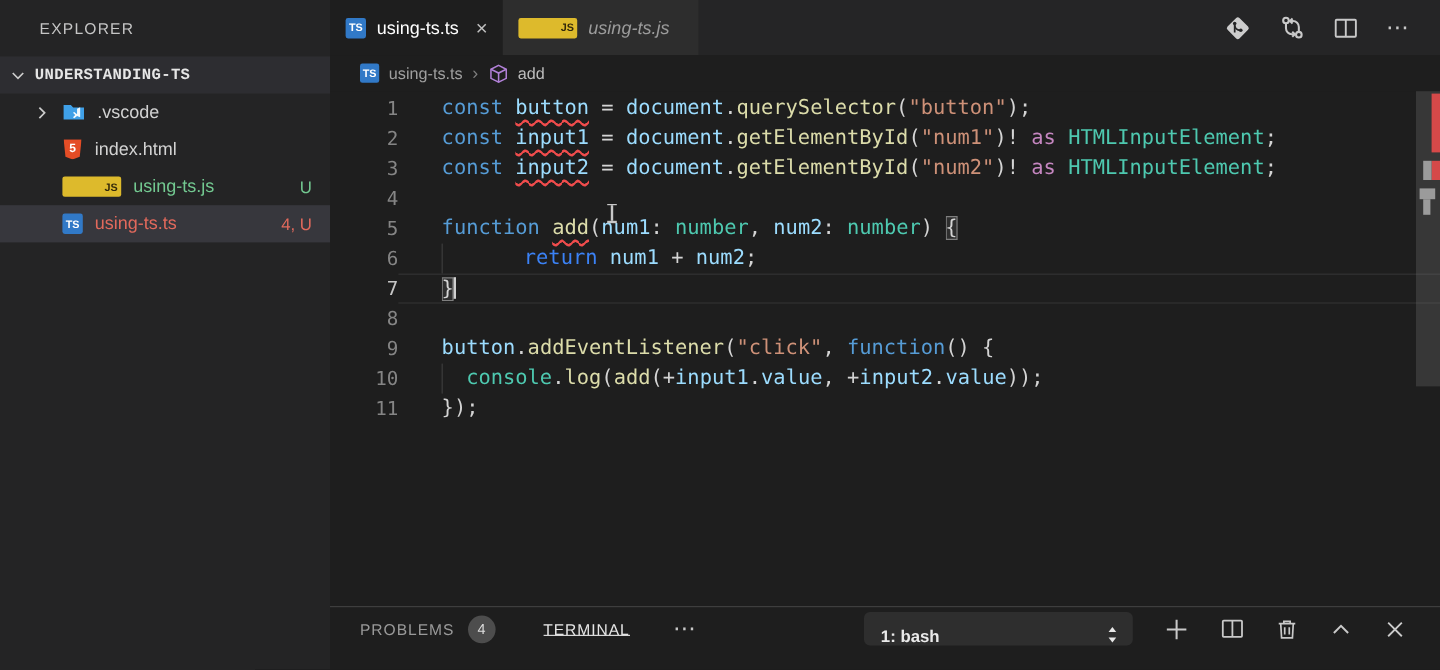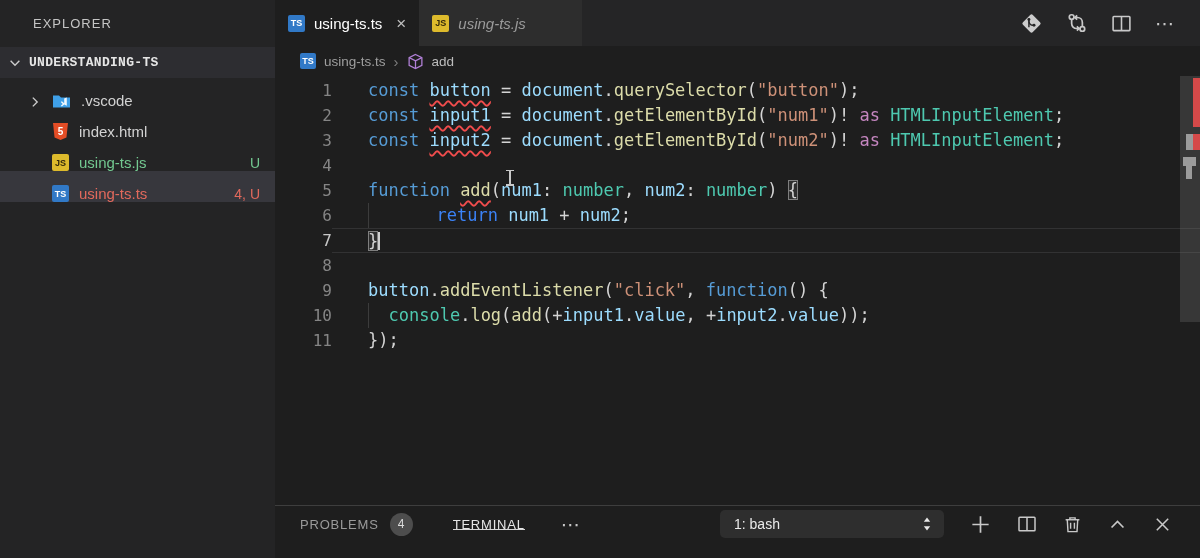--- a/index.html
+++ b/index.html
@@ -6,35 +6,35 @@
   body{width:1200px;height:558px;position:relative;overflow:hidden;
        font-family:"Liberation Sans",sans-serif;-webkit-font-smoothing:antialiased;}
   .root{display:flex;width:1200px;height:558px;}
 
   
   .sidebar{width:275px;flex:none;background:#242425;display:flex;flex-direction:column;}
   .sb-title{height:47px;display:flex;align-items:center;padding-left:33px;
             color:#c5c5c5;font-size:13px;letter-spacing:1px;}
   .section-header{height:31px;background:var(--c-section_bg,#2d2d31);display:flex;align-items:center;
             gap:7px;padding-left:8px;color:#e6e6e6;font-weight:bold;font-size:13px;letter-spacing:.3px;cursor:pointer;font-family:Liberation Mono, monospace;}
-  .file-row{height:31px;display:flex;align-items:flex-end;font-size:15px;color:#d2d2d2;cursor:pointer;}
+  .file-row{height:31px;display:flex;align-items:center;font-size:15px;color:#d2d2d2;cursor:pointer;}
   .file-row .indent1{width:28px;flex:none;}
   .file-row .indent2{width:52px;flex:none;}
   .file-row.selected{background:#37373d;}
   .file-row .label{margin-left:10px;}
   .file-row .git-badge{margin-left:auto;padding-right:15px;font-size:14px;}
   .green{color:var(--c-modified_green,#73c991);}
   .salmon{color:var(--c-error_salmon,#e2695c);}
   .chev{flex:none;display:flex;align-items:center;}
 
   
   .fi{width:17px;height:17px;border-radius:2px;flex:none;display:flex;align-items:center;justify-content:center;
       font-size:9px;font-weight:bold;font-family:"Liberation Sans",sans-serif;font-style:normal;}
   .fi.ts{background:var(--c-ts_blue,#3179c7);color:#fff;}
-  .fi.js{background:var(--c-js_yellow,#ddba2c);color:#33290a;}
+  .fi.js{background:var(--c-js_yellow,#ddba2c);color:#33290a;padding-left:32px;}
   .fi.html{background:var(--c-html_orange,#e44d26);color:#fff;border-radius:0;font-size:10px;
            clip-path:polygon(6% 0,94% 0,85% 86%,50% 100%,15% 86%);}
 
   
   .main{flex:1;display:flex;flex-direction:column;min-width:0;}
   .tabbar{height:46px;flex:none;background:#252526;display:flex;align-items:stretch;}
   .tab{display:flex;align-items:center;gap:9px;padding:0 13px;font-size:15px;cursor:pointer;}
   .tab.active{background:#1e1e1e;color:#fff;}
   .tab.preview{background:#2d2d2d;color:#9b9b9b;font-style:italic;width:137px;}
   .tab-close{color:#c0c0c0;font-size:17px;margin-left:5px;line-height:1;cursor:pointer;}
@@ -83,21 +83,21 @@
   .ptab{position:relative;height:100%;display:flex;align-items:center;gap:11px;
         font-size:13px;letter-spacing:.8px;color:#9a9a9a;cursor:pointer;}
   .ptab.active{color:#e6e6e6;}
   .ptab.active::after{content:"";position:absolute;left:0;right:0;bottom:12px;height:1px;background:#d7d7d7;}
   .badge{width:23px;height:23px;border-radius:50%;background:var(--c-badge_bg,#4d4d4d);color:#dcdcdc;
          font-size:12px;letter-spacing:0;display:flex;align-items:center;justify-content:center;}
   .ptab + .ptab{margin-left:40px;}
   .panel-more{margin-left:36px;color:#c8c8c8;font-size:19px;letter-spacing:1px;cursor:pointer;}
   .panel-right{margin-left:auto;display:flex;align-items:center;gap:26px;}
   .shell-select{width:224px;height:28px;box-sizing:border-box;background:#2e2e2e;border-radius:5px;
-                display:flex;align-items:center;padding:0 9px 0 14px;color:#eaeaea;font-size:14px;cursor:pointer;}
+                display:flex;align-items:flex-end;padding:0 9px 0 14px;color:#eaeaea;font-size:14px;cursor:pointer;font-weight:bold;}
   .shell-select .updown{margin-left:auto;display:flex;}
   .picon{display:flex;align-items:center;justify-content:center;cursor:pointer;}
 </style>
 </head>
 <body>
 
 <div class="root">
 
   <div class="sidebar">
     <div class="sb-title">EXPLORER</div>

